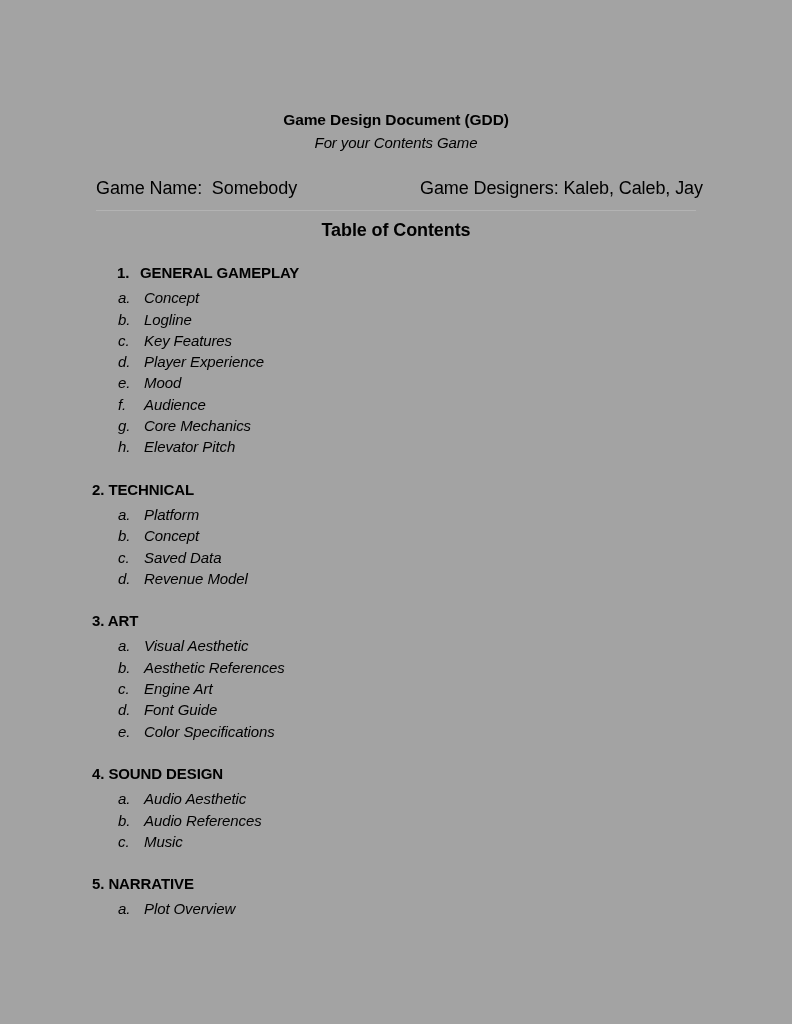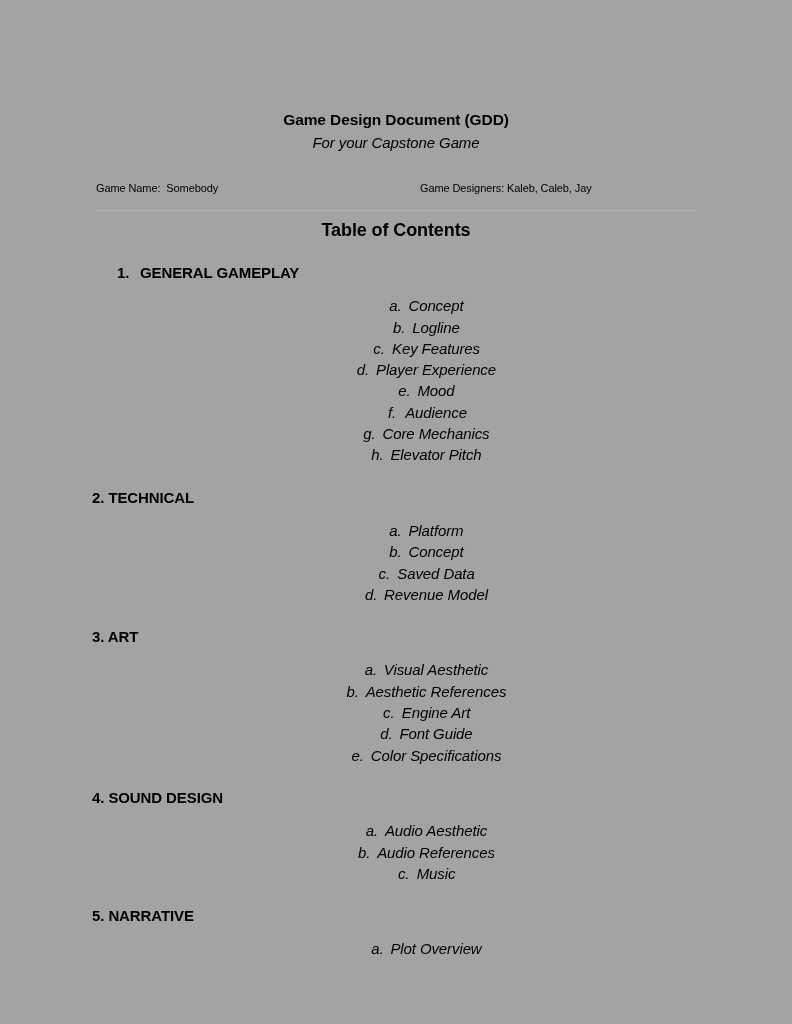--- a/index.html
+++ b/index.html
@@ -45,21 +45,21 @@
     letter-spacing: -0.1px;
   }
 
   
   .meta-row {
     position: absolute;
     left: 96px;
     top: 177px;
     width: 600px;
     height: 22px;
-    font-size: 11px;
+    font-size: 18px;
     line-height: 22px;
     letter-spacing: -0.1px;
   }
   .meta-left {
     position: absolute;
     left: 0;
     top: 0;
     white-space: pre;
   }
   .meta-right {
@@ -122,23 +122,22 @@
   .section-heading .sec-num {
     display: inline;
   }
   .section-heading.indented .sec-num {
     display: inline-block;
     width: 23px;
   }
 
   .sub-list {
     list-style: none;
-    margin: 12px;
+    margin: 4px;
     padding: 0;
-    text-align: center;
   }
   .sub-item {
     font-size: 15px;
     font-style: italic;
     line-height: 21.3px;
     letter-spacing: -0.1px;
     white-space: pre;
     padding-left: 22px;
   }
   
@@ -156,21 +155,21 @@
     display: inline;
   }
 </style>
 </head>
 <body>
 
 <div class="page">
 
   <div class="doc-header">
     <div class="doc-title">Game Design Document (GDD)</div>
-    <div class="doc-subtitle">For your Capstone Game</div>
+    <div class="doc-subtitle">For your Contents Game</div>
   </div>
 
   <div class="meta-row">
     <span class="meta-left">Game Name:  Somebody</span>
     <span class="meta-right">Game Designers: Kaleb, Caleb, Jay</span>
   </div>
 
   <div class="divider"></div>
 
   <div class="toc-heading">Table of Contents</div>

